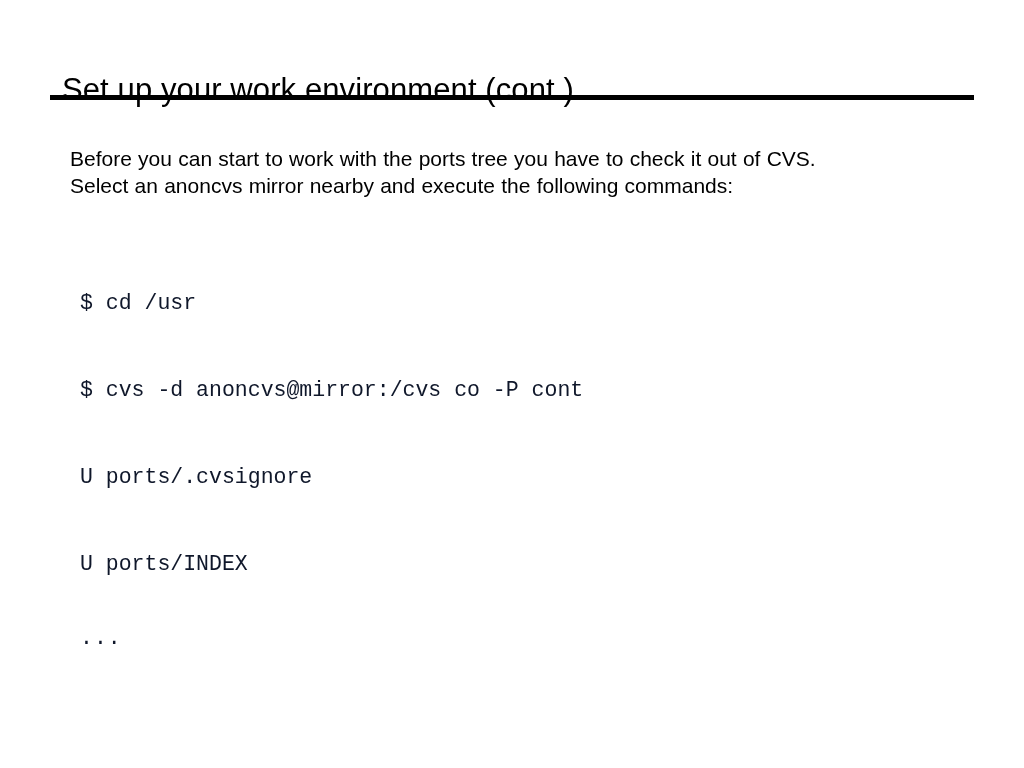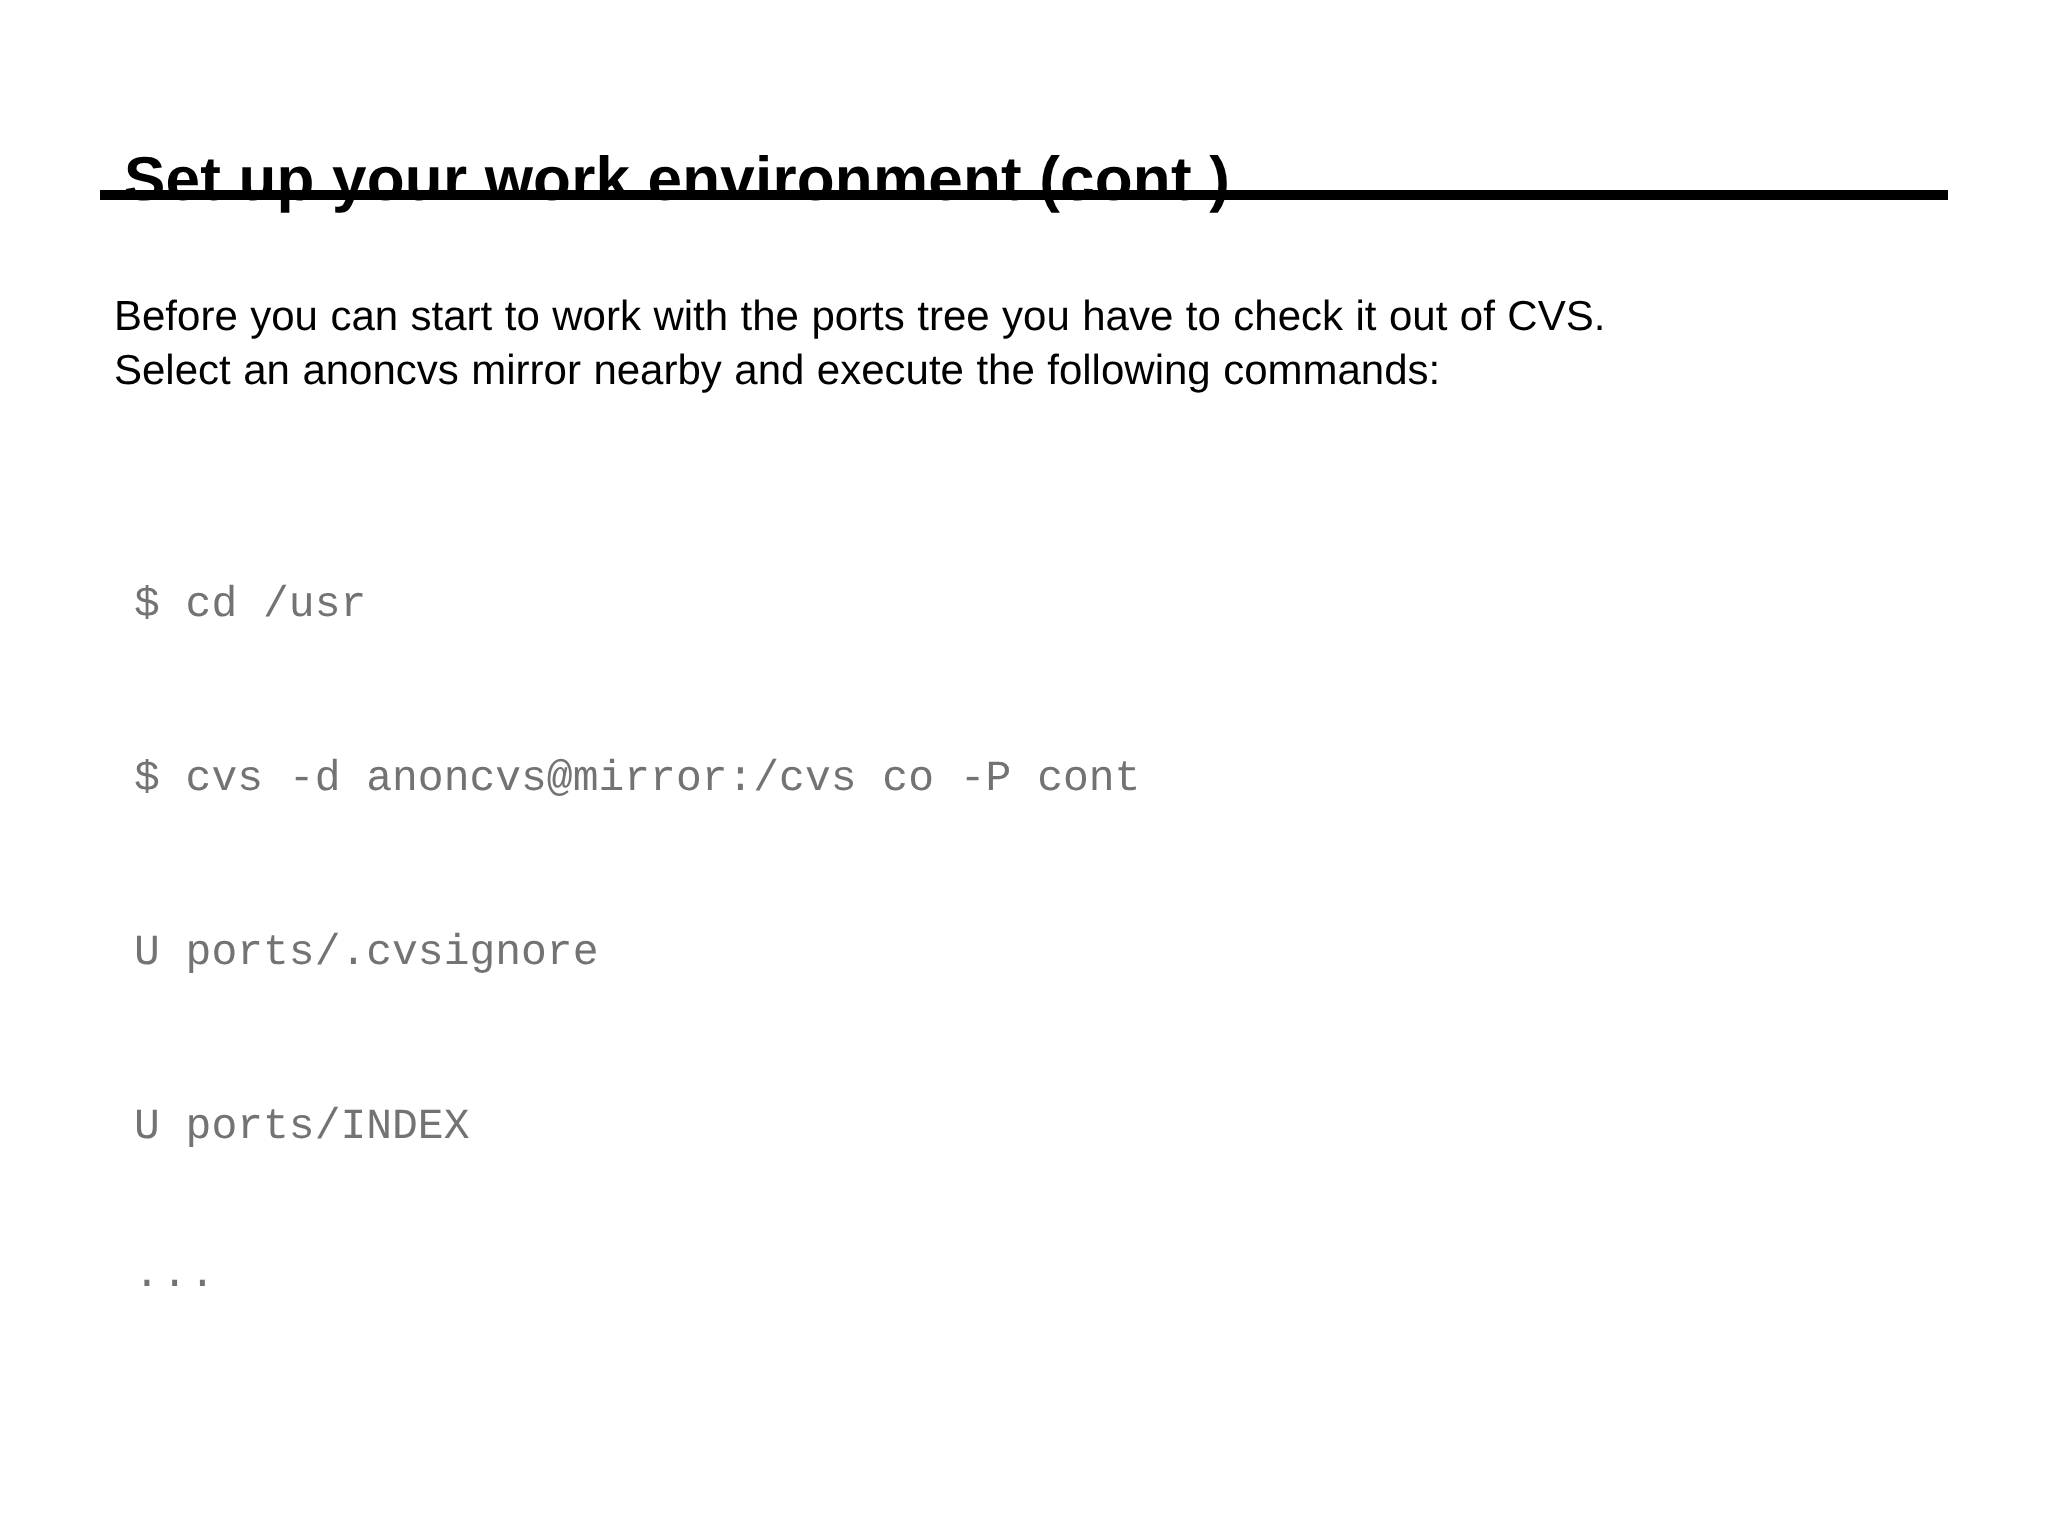--- a/index.html
+++ b/index.html
@@ -18,36 +18,36 @@
     position: relative;
     width: 1024px;
     height: 768px;
     box-sizing: border-box;
   }
   .slide-title {
     position: absolute;
     left: 62px;
     top: 50px;
     font-size: 31px;
-    font-weight: bold;
+    font-weight: normal;
     letter-spacing: 0.1px;
     line-height: 38px;
     white-space: nowrap;
   }
   .title-rule {
     position: absolute;
     left: 50px;
     top: 95px;
     width: 924px;
     height: 5px;
     background: #000000;
   }
   .body-block {
     position: absolute;
-    left: 57px;
+    left: 70px;
     top: 140px;
     width: 910px;
   }
   .para {
     font-size: 21px;
     line-height: 27px;
     margin: 0 0 0 0;
     word-spacing: 0.4px;
   }
   .para.p1 {
@@ -56,21 +56,21 @@
   }
   .para.p2 {
   }
   .code-block {
     margin-top: 32px;
     margin-left: 10px;
     font-family: "Liberation Mono", "DejaVu Sans Mono", monospace;
     font-size: 21.5px;
     line-height: 29px;
     white-space: pre;
-    color: #737373;
+    color: #0f172a;
   }
   .code-line {
     white-space: pre;
   }
   .code-ellipsis {
     margin-top: -13px;
     letter-spacing: 1px;
   }
 </style>
 </head>

